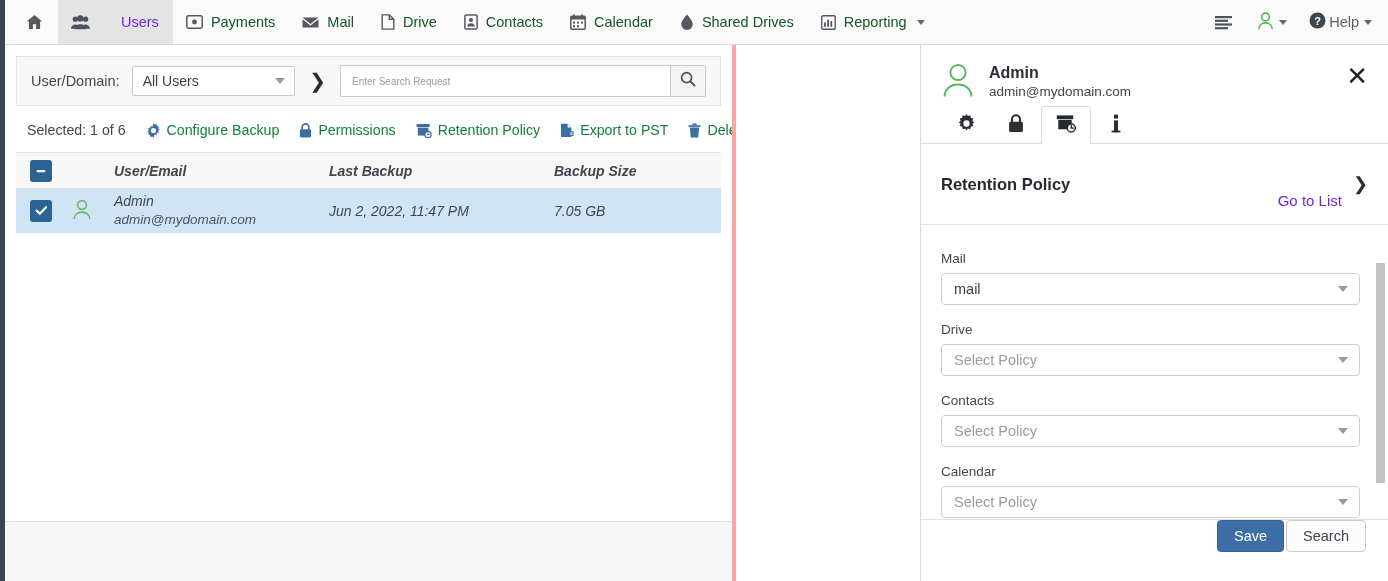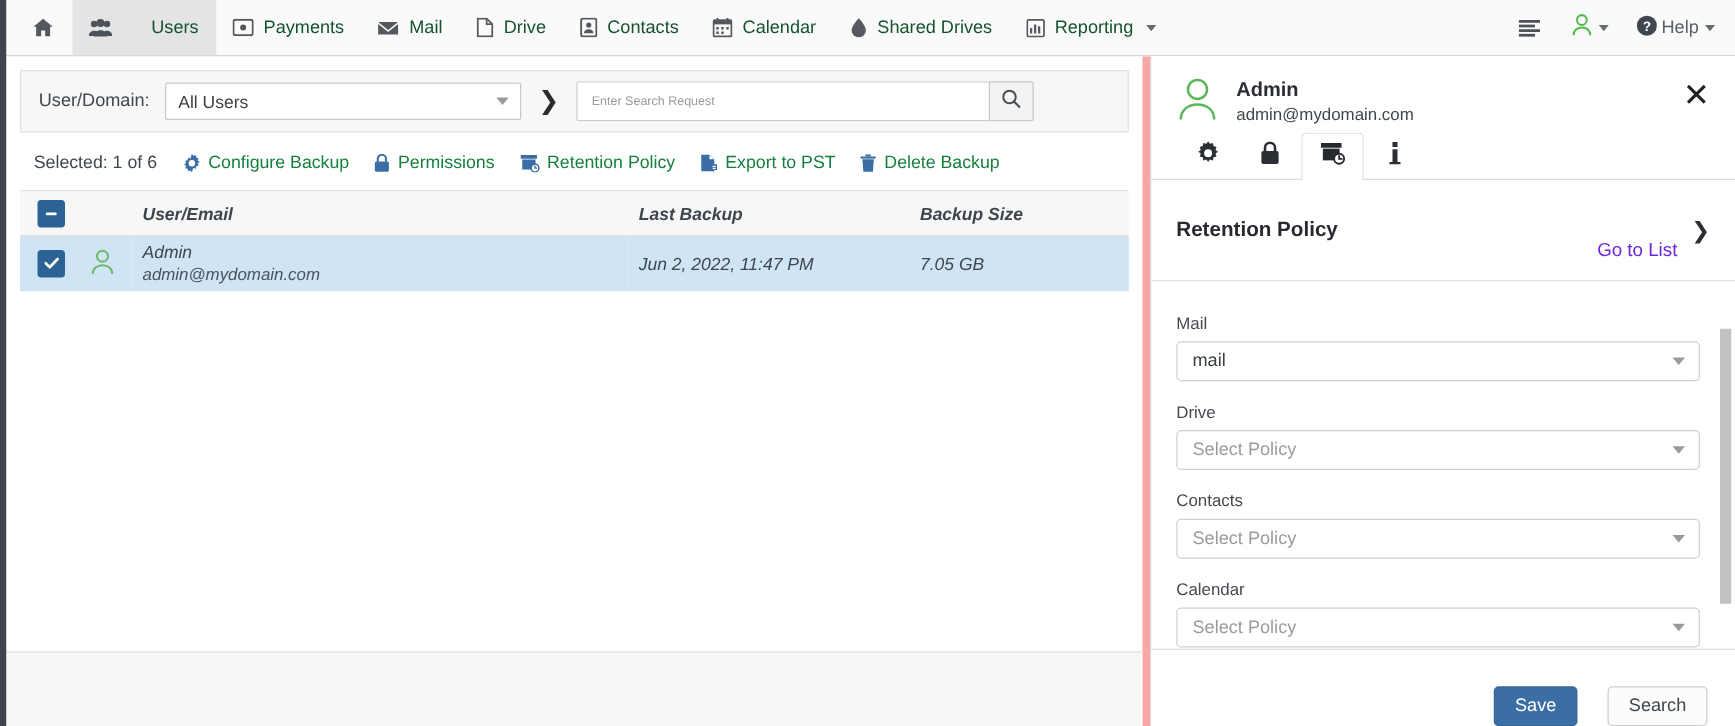--- a/index.html
+++ b/index.html
@@ -29,43 +29,43 @@
   .nav-spacer { flex: 1 1 auto; }
   .nav-right { display: flex; align-items: center; padding-right: 16px; gap: 22px; }
 
   .nav-item {
     display: flex; align-items: center; gap: 8px;
     padding: 0 13px;
     font-size: 14.5px; color: #14532d;
     cursor: pointer; white-space: nowrap;
     border-right: 1px solid transparent;
   }
-  .nav-item.active { background: #e4e4e4; color: #14532d; gap: 31px; }
+  .nav-item.active { background: #e4e4e4; color: #6d28d9; gap: 31px; }
   .nav-item .nav-label { line-height: 1; }
   .nav-home { padding: 0 14px; }
 
   .caret {
     width: 0; height: 0;
     border-left: 4px solid transparent;
     border-right: 4px solid transparent;
     border-top: 5px solid #666b70;
     margin-left: 2px;
   }
 
   .nav-icon { display: inline-flex; align-items: center; justify-content: center; }
   .nav-icon svg { display: block; }
 
   .right-icon { display: flex; align-items: center; gap: 3px; cursor: pointer; color: #5a6068; font-size: 14.5px; }
 
   
   .content {
     position: absolute; left: 5px; top: 45px;
-    width: 915px; height: 536px;
+    width: 731px; height: 536px;
     background: #ffffff;
-    border-right: 6px solid #fca5a5;
+    border-right: 4px solid #fca5a5;
     overflow: hidden;
   }
 
   .filterbar {
     margin: 11px 11px 0 11px;
     height: 50px;
     background: #f7f7f7;
     border: 1px solid #e3e3e3;
     display: flex; align-items: center;
     padding: 0 14px;
@@ -269,22 +269,22 @@
   .drawer-scroll .thumb {
     position: absolute; top: 38px; left: 0;
     width: 9px; height: 220px;
     background: #c2c2c2;
     border-radius: 0;
   }
 
   .drawer-foot {
     height: 66px;
     border-top: 1px solid #e0e0e0;
-    display: flex; align-items: flex-end; justify-content: flex-end;
-    gap: 24px;
+    display: flex; align-items: flex-start; justify-content: flex-end;
+    gap: 2px;
     padding-right: 22px;
     background: #fff;
   }
   .btn {
     height: 32px; min-width: 64px;
     border-radius: 4px;
     font-size: 14.5px;
     display: inline-flex; align-items: center; justify-content: center;
     padding: 0 16px;
     cursor: pointer;

